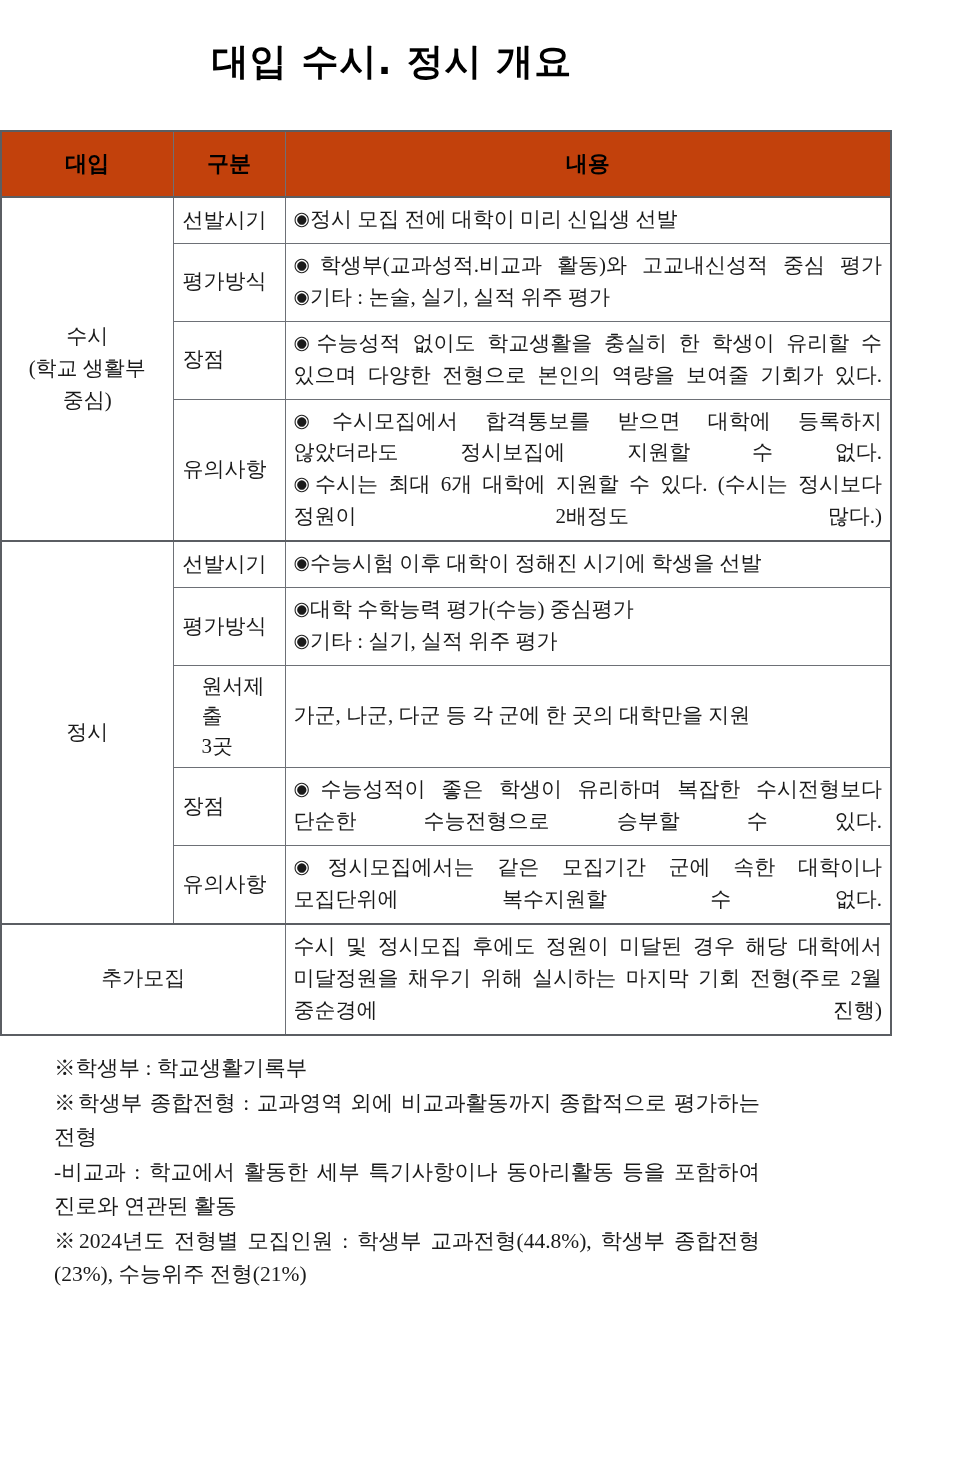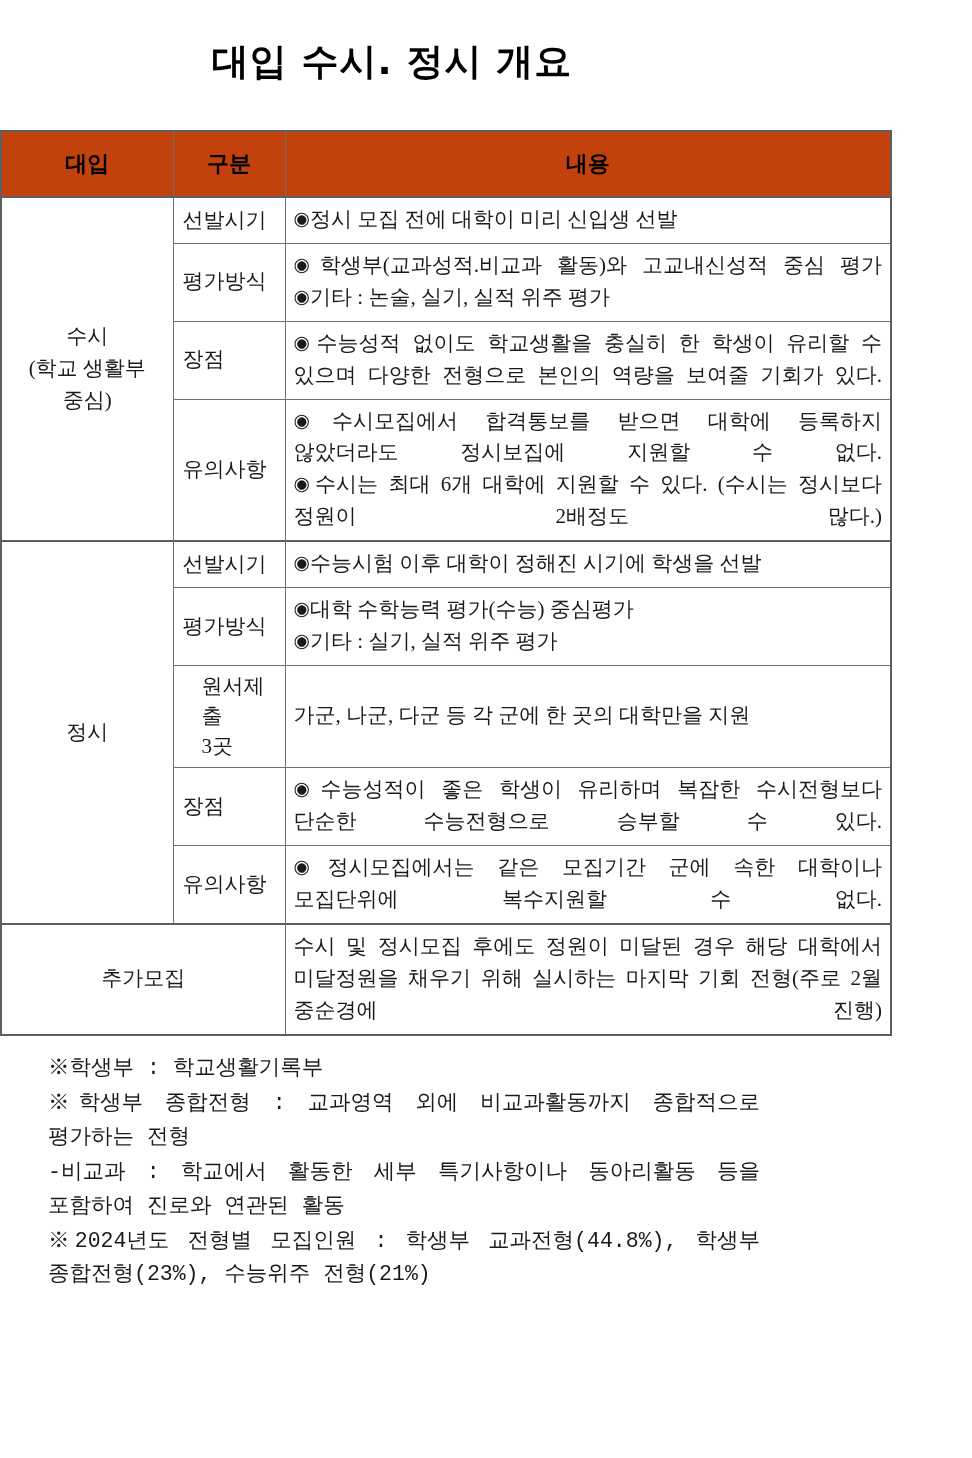--- a/index.html
+++ b/index.html
@@ -116,25 +116,24 @@
   
   .notes {
     margin: 16px 0 0 0;
     padding: 0 24px 0 48px;
     font-size: 21.5px;
     line-height: 1.58;
     color: #1a1a1a;
   }
   .notes .note {
     display: block;
-    margin: 0 0 1px 0;
+    margin: 0 0 1px 6px;
     text-align: justify;
     text-align-last: left;
     word-break: keep-all;
-    font-family: Liberation Mono, monospace;
   }
 </style>
 </head>
 <body>
 
 <div class="page">
 
   <h1 class="doc-title">대입 수시. 정시 개요</h1>
 
   <div class="table-wrap">

